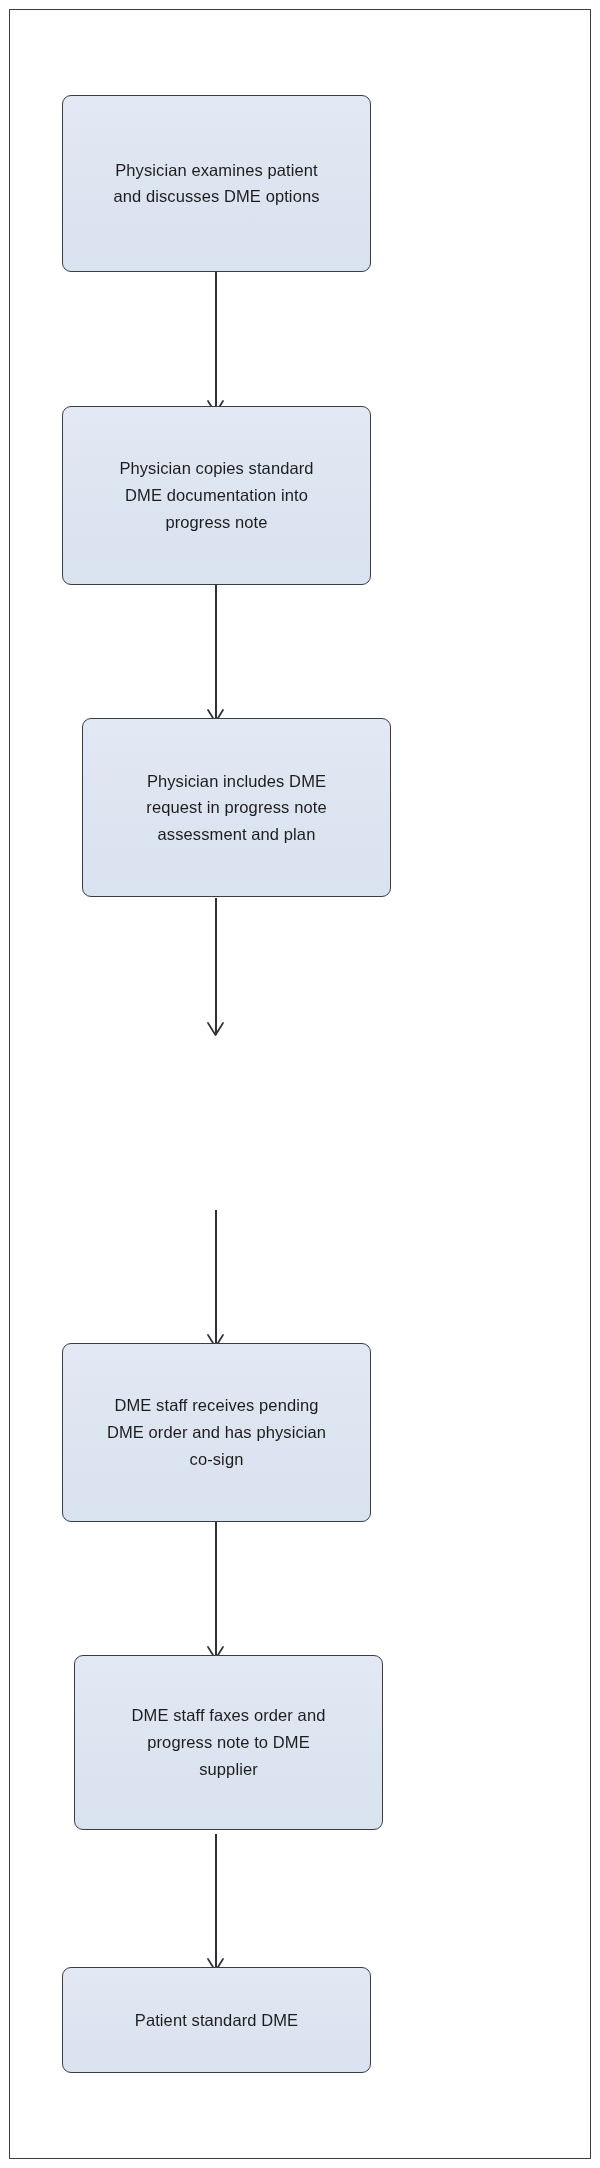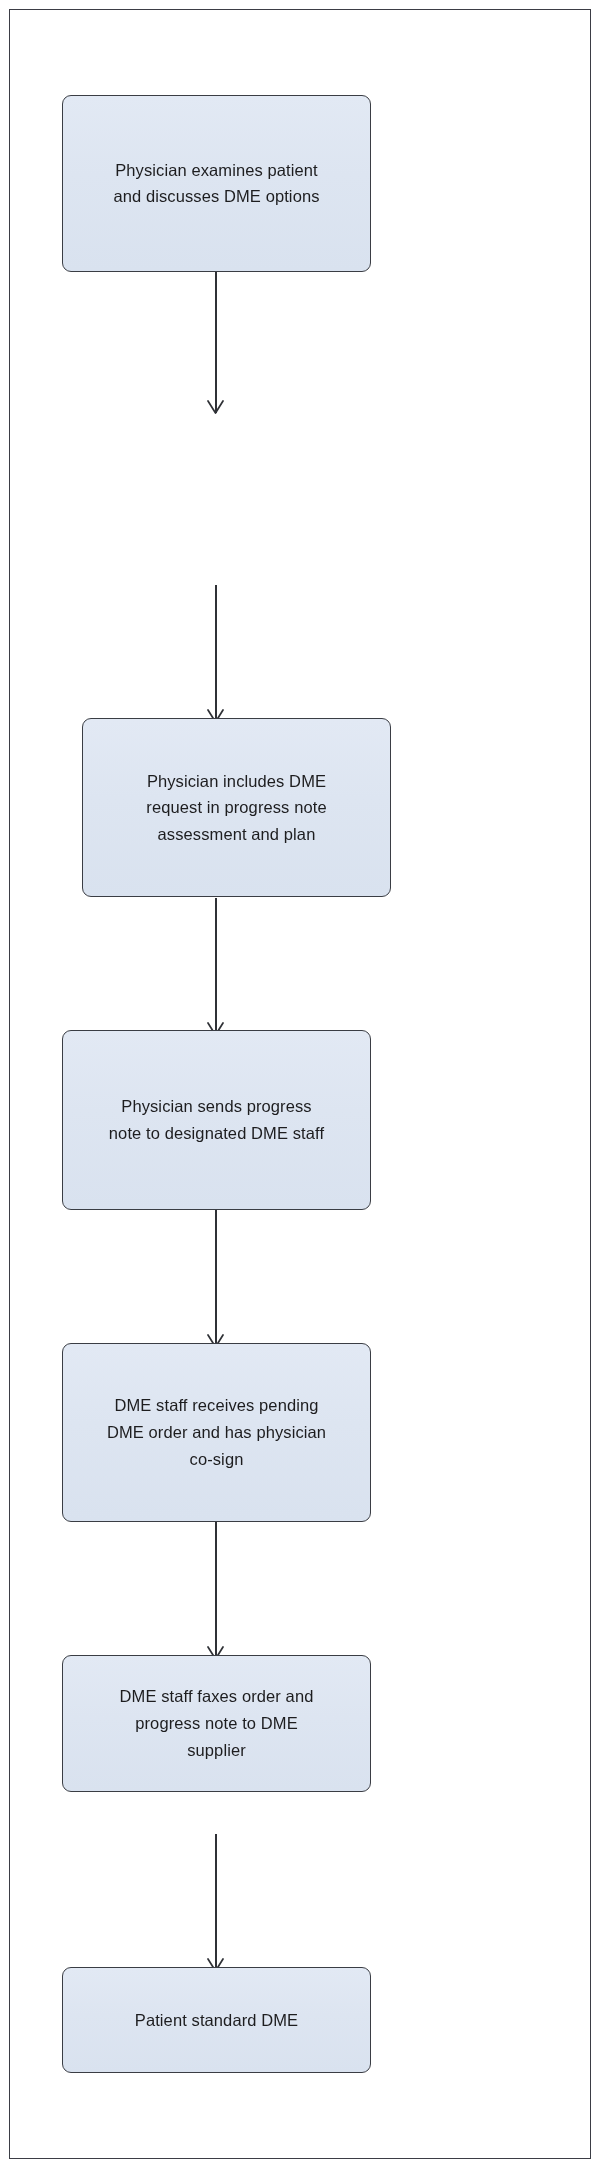--- a/index.html
+++ b/index.html
@@ -96,20 +96,25 @@
 and discusses DME options</span>
     </div>
 
     <div class="connector" style="top: 271.607px; height: 141.286px;">
       <div class="shaft"></div>
       <svg class="head-chevron" viewBox="0 0 17 15">
         <path d="M1 1 L8.5 13 L16 1" fill="none" stroke="#2f3136" stroke-width="1.7" stroke-linecap="round" stroke-linejoin="round"></path>
       </svg>
     </div>
 
+    <div class="node" style="top: 405.829px; height: 179.433px;">
+      <span class="node-text">Physician copies standard
+DME documentation into
+progress note</span>
+    </div>
 
     <div class="connector" style="top: 585.261px; height: 137.047px;">
       <div class="shaft"></div>
       <svg class="head-chevron" viewBox="0 0 17 15">
         <path d="M1 1 L8.5 13 L16 1" fill="none" stroke="#2f3136" stroke-width="1.7" stroke-linecap="round" stroke-linejoin="round"></path>
       </svg>
     </div>
 
     <div class="node" style="top: 718.07px; height: 179.433px; margin-left: 20px;">
       <span class="node-text">Physician includes DME
@@ -117,24 +122,20 @@
 assessment and plan</span>
     </div>
 
     <div class="connector" style="top: 897.503px; height: 137.047px;">
       <div class="shaft"></div>
       <svg class="head-chevron" viewBox="0 0 17 15">
         <path d="M1 1 L8.5 13 L16 1" fill="none" stroke="#2f3136" stroke-width="1.7" stroke-linecap="round" stroke-linejoin="round"></path>
       </svg>
     </div>
 
-    <div class="node" style="top: 1030.31px; height: 179.433px;">
-      <span class="node-text">Physician sends progress
-note to designated DME staff</span>
-    </div>
 
     <div class="connector" style="top: 1209.74px; height: 137.047px;">
       <div class="shaft"></div>
       <svg class="head-chevron" viewBox="0 0 17 15">
         <path d="M1 1 L8.5 13 L16 1" fill="none" stroke="#2f3136" stroke-width="1.7" stroke-linecap="round" stroke-linejoin="round"></path>
       </svg>
     </div>
 
     <div class="node" style="top: 1342.55px; height: 179.433px;">
       <span class="node-text">DME staff receives pending
@@ -142,21 +143,21 @@
 co-sign</span>
     </div>
 
     <div class="connector" style="top: 1521.99px; height: 137.047px;">
       <div class="shaft"></div>
       <svg class="head-chevron" viewBox="0 0 17 15">
         <path d="M1 1 L8.5 13 L16 1" fill="none" stroke="#2f3136" stroke-width="1.7" stroke-linecap="round" stroke-linejoin="round"></path>
       </svg>
     </div>
 
-    <div class="node" style="top: 1654.79px; height: 137px;">
+    <div class="node" style="top: 1654.79px; height: 175px; margin-left: 12px;">
       <span class="node-text">DME staff faxes order and
 progress note to DME
 supplier</span>
     </div>
 
     <div class="connector" style="top: 1834.23px; height: 137.047px;">
       <div class="shaft"></div>
       <svg class="head-chevron" viewBox="0 0 17 15">
         <path d="M1 1 L8.5 13 L16 1" fill="none" stroke="#2f3136" stroke-width="1.7" stroke-linecap="round" stroke-linejoin="round"></path>
       </svg>

